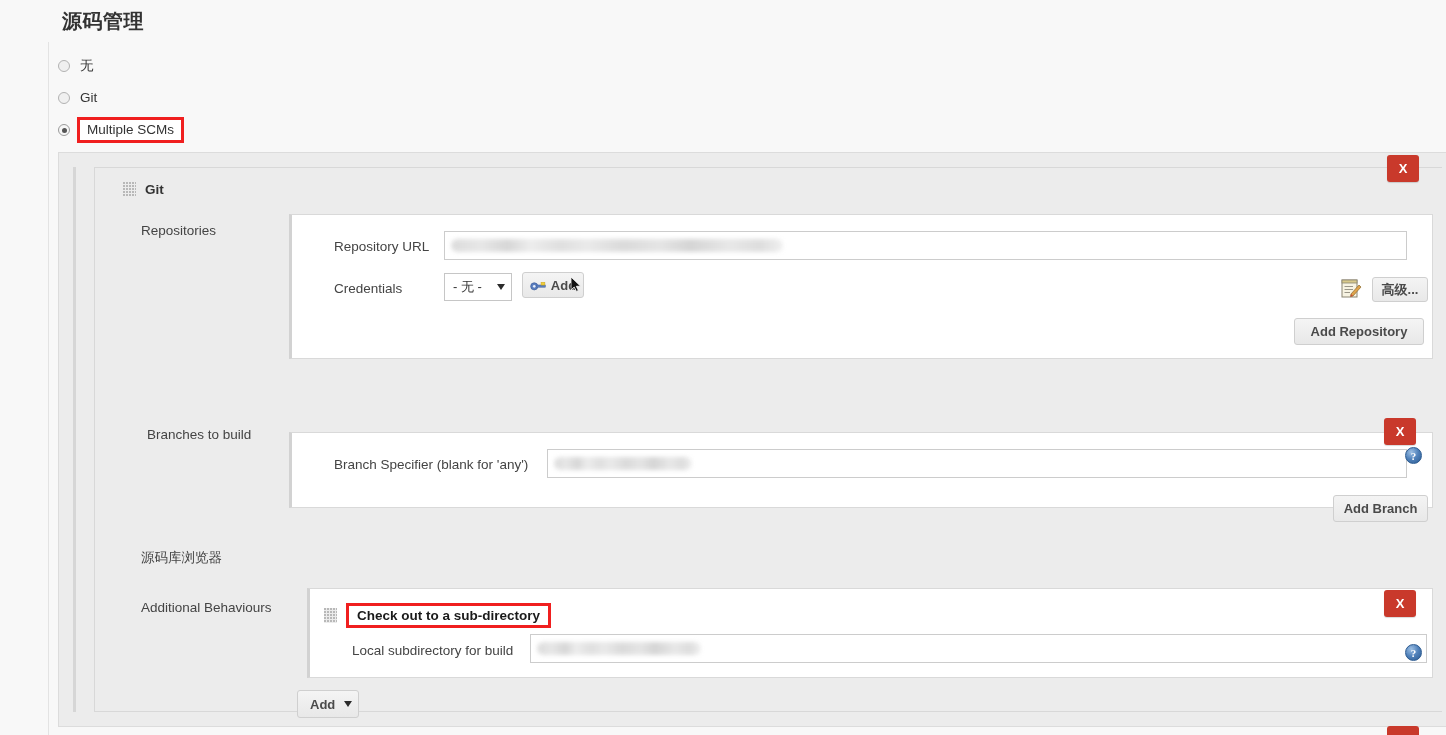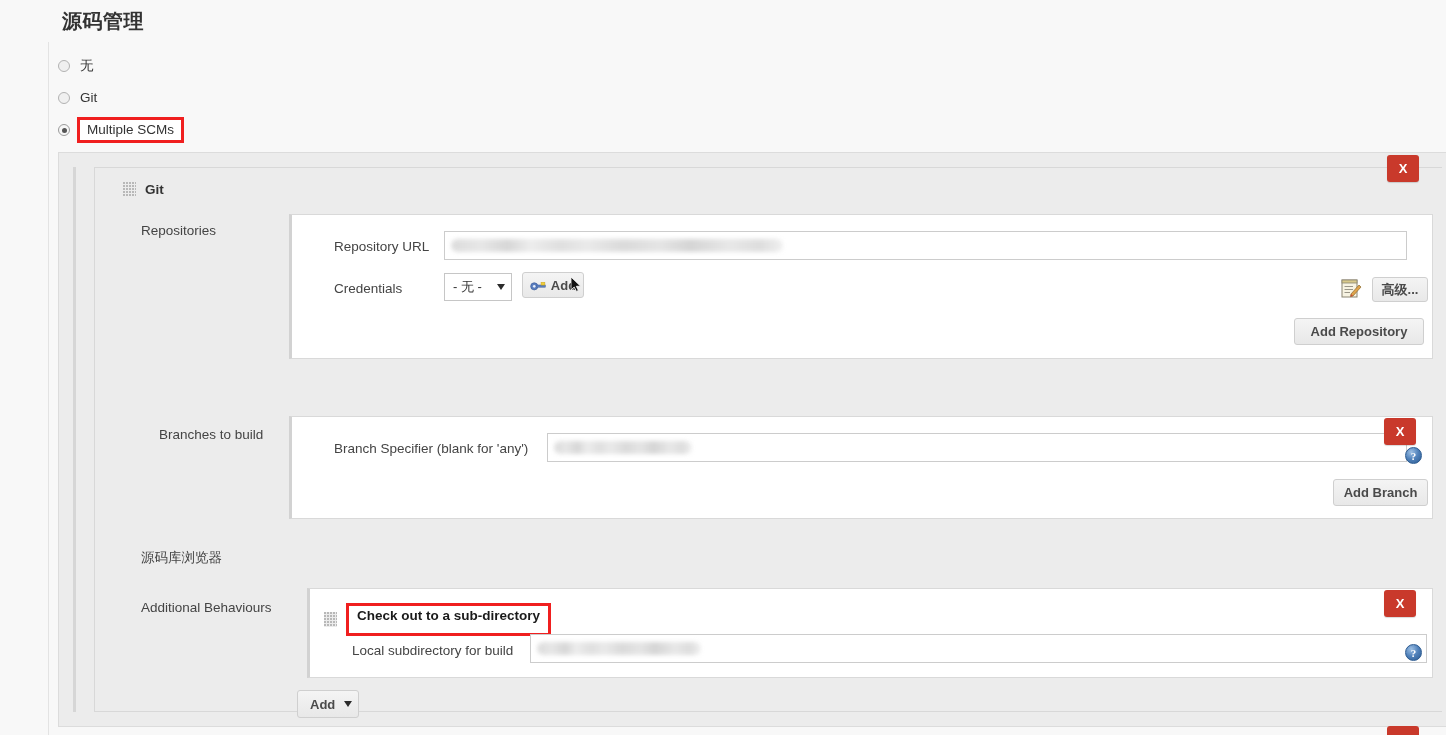--- a/index.html
+++ b/index.html
@@ -162,21 +162,21 @@
   }
 
   
   .keyicon { width: 17px; height: 13px; margin-right: 4px; flex:0 0 auto; }
   .notepad { width: 22px; height: 22px; }
 
   .cursor-arrow { position: absolute; width: 11px; height: 15px; }
 
   .hl-box-inline {
     border: 3px solid #f01f1f; background: #fff;
-    padding: 2px 8px 10px 8px; display: inline-block;
+    padding: 2px 8px 2px 8px; display: inline-block;
     font-weight: bold; font-size: 13.5px; color: #1a1a1a;
   }
 
   .clipped-x {
     position: absolute; width: 32px; height: 10px;
     background: #c9392b; border-radius: 3px 3px 0 0;
   }
 </style>
 </head>
 <body>
@@ -262,23 +262,23 @@
             <span>高级...</span>
           </div>
 
           <div class="btn plain" style="left:1002px; top:103px; width:130px; height:27px;text-align:center;">
             <span>Add Repository</span>
           </div>
         </div>
 
         <div class="help" style="left:1355px; top:52px;">?</div>
 
-        <div class="flabel" style="position:absolute; left:64px; top:259px;">Branches to build</div>
-
-        <div class="subpanel" style="left:194px; top:248px; width:1144px; height:103px;">
+        <div class="flabel" style="position:absolute; left:52px; top:259px;">Branches to build</div>
+
+        <div class="subpanel" style="left:194px; top:264px; width:1144px; height:76px;">
 
           <div class="flabel" style="position:absolute; left:42px; top:24px;">Branch Specifier (blank for 'any')</div>
 
           <div class="txt" style="left:255px; top:16px; width:860px;">
             <span class="blur" style="display:block; width:138px;"></span>
           </div>
 
           <div class="btn plain" style="left:1041px; top:62px; width:95px; height:27px;">
             <span>Add Branch</span>
           </div>

